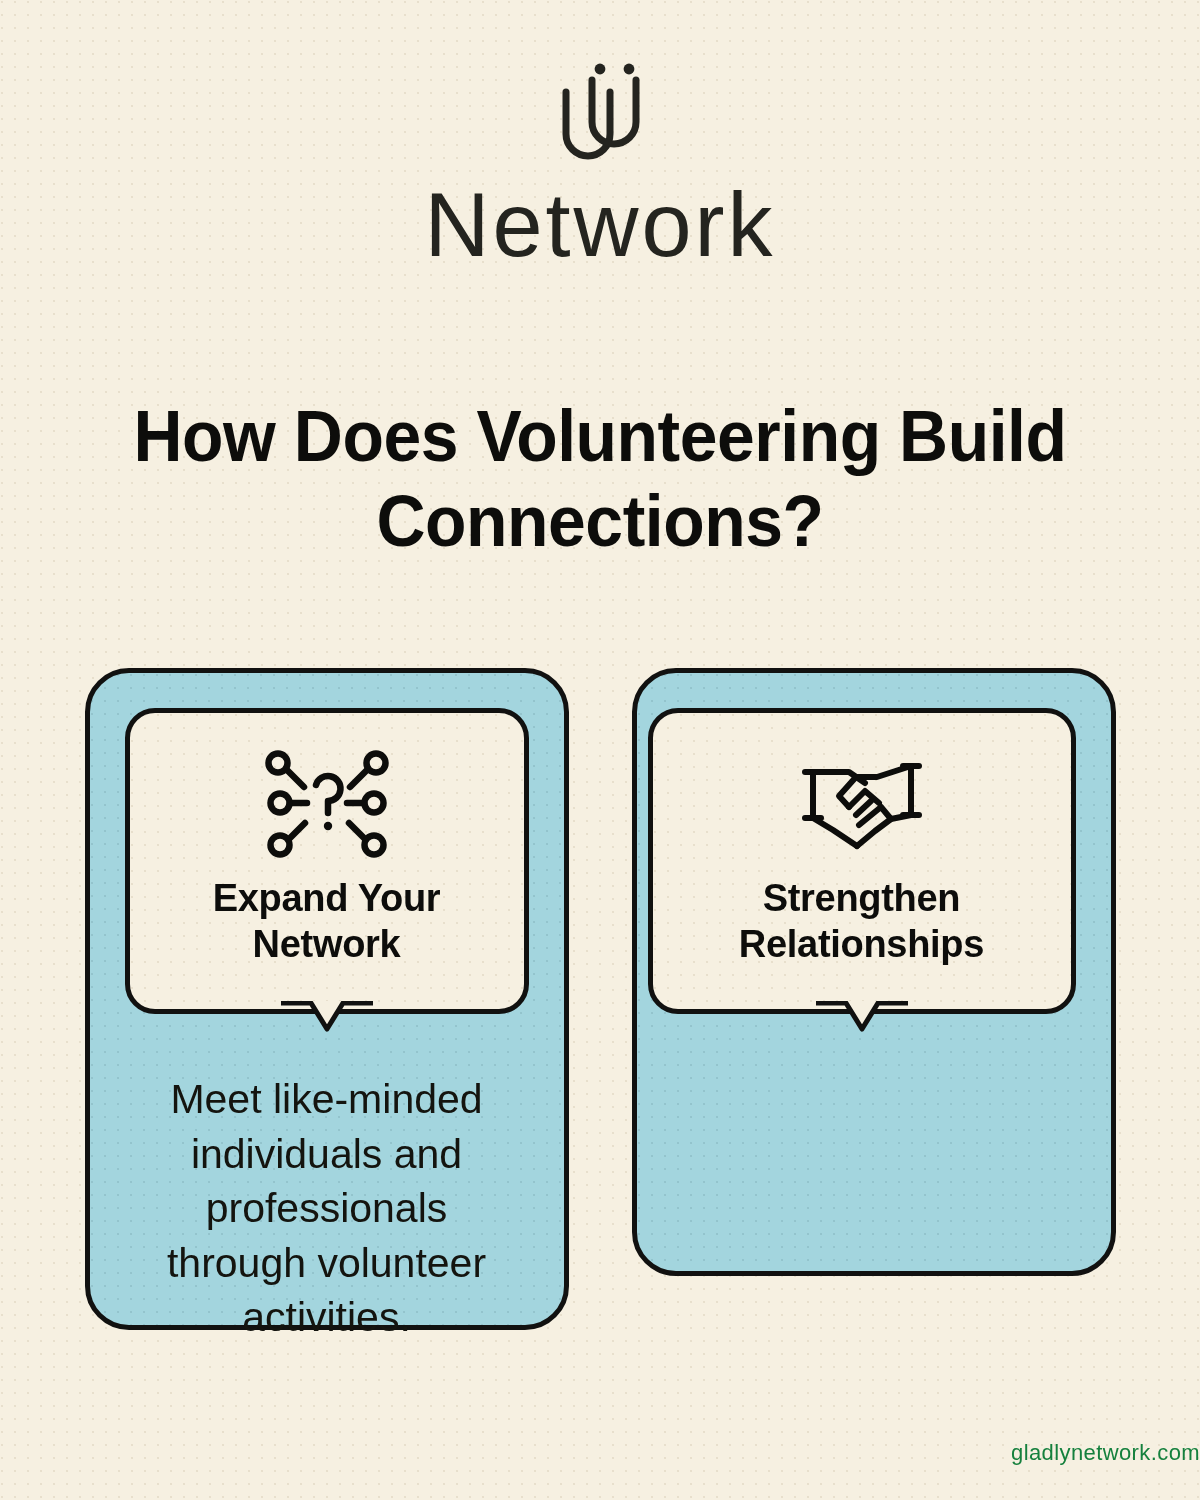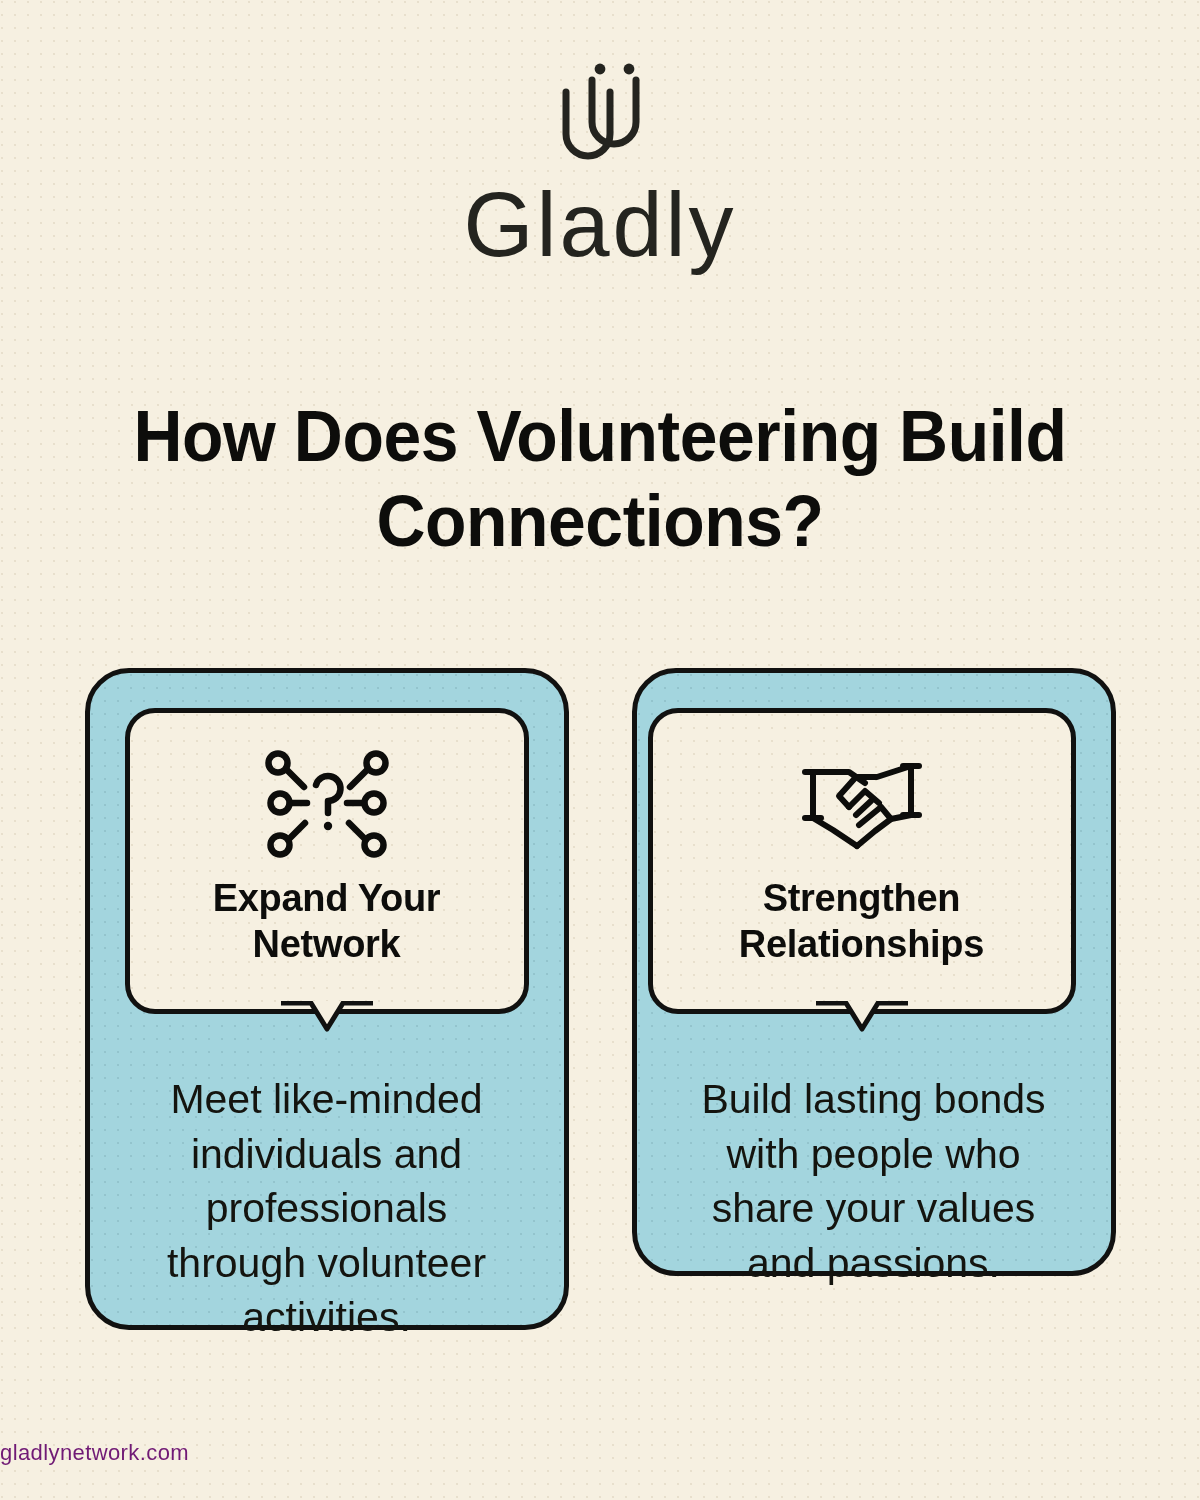--- a/index.html
+++ b/index.html
@@ -172,47 +172,47 @@
     color: #14140f;
     z-index: 2;
   }
 
   
   .footer {
     position: absolute;
     bottom: 34px;
     left: 0;
     width: 1200px;
-    text-align: left;
+    text-align: right;
     font-family: "Liberation Sans", sans-serif;
     font-size: 22px;
     font-weight: 400;
     letter-spacing: 0.4px;
-    color: #701a75;
+    color: #15803d;
   }
 </style>
 </head>
 <body>
 
 <div class="paper-texture"></div>
 
 <div class="page">
 
   <div class="brand">
     <svg class="logo-mark" viewBox="0 0 96 104">
       <g fill="none" stroke="#24241f" stroke-width="7" stroke-linecap="round">
 
         <path d="M14 30 L14 72 A22 22 0 0 0 58 72 L58 30"></path>
 
         <path d="M40 18 L40 60 A22 22 0 0 0 84 60 L84 18"></path>
       </g>
       <circle cx="48" cy="7" r="5.4" fill="#24241f"></circle>
       <circle cx="77" cy="7" r="5.4" fill="#24241f"></circle>
     </svg>
-    <span class="wordmark">Gladly</span>
+    <span class="wordmark">Network</span>
   </div>
 
   <h1 class="headline">How Does Volunteering Build Connections?</h1>
 
   <div class="cards">
 
     <div class="card card-left">
       <div class="card-inner-texture"></div>
 
       <div class="bubble bubble-left">
@@ -285,20 +285,19 @@
         </div>
 
         <div class="card-title">Strengthen Relationships</div>
 
         <svg class="tail" viewBox="0 0 92 56">
           <path d="M2 2 L30 2 L46 28 L62 2 L90 2 L90 -6 L2 -6 Z" fill="#f6f0e1" stroke="none"></path>
           <path d="M0 2 L30 2 L46 28 L62 2 L92 2" fill="none" stroke="#111110" stroke-width="5" stroke-linecap="round" stroke-linejoin="round"></path>
         </svg>
       </div>
 
-      <p class="card-body">Build lasting bonds with people who share your values and passions.</p>
     </div>
 
   </div>
 
   <div class="footer">gladlynetwork.com</div>
 
 </div>
 
 </body></html>

